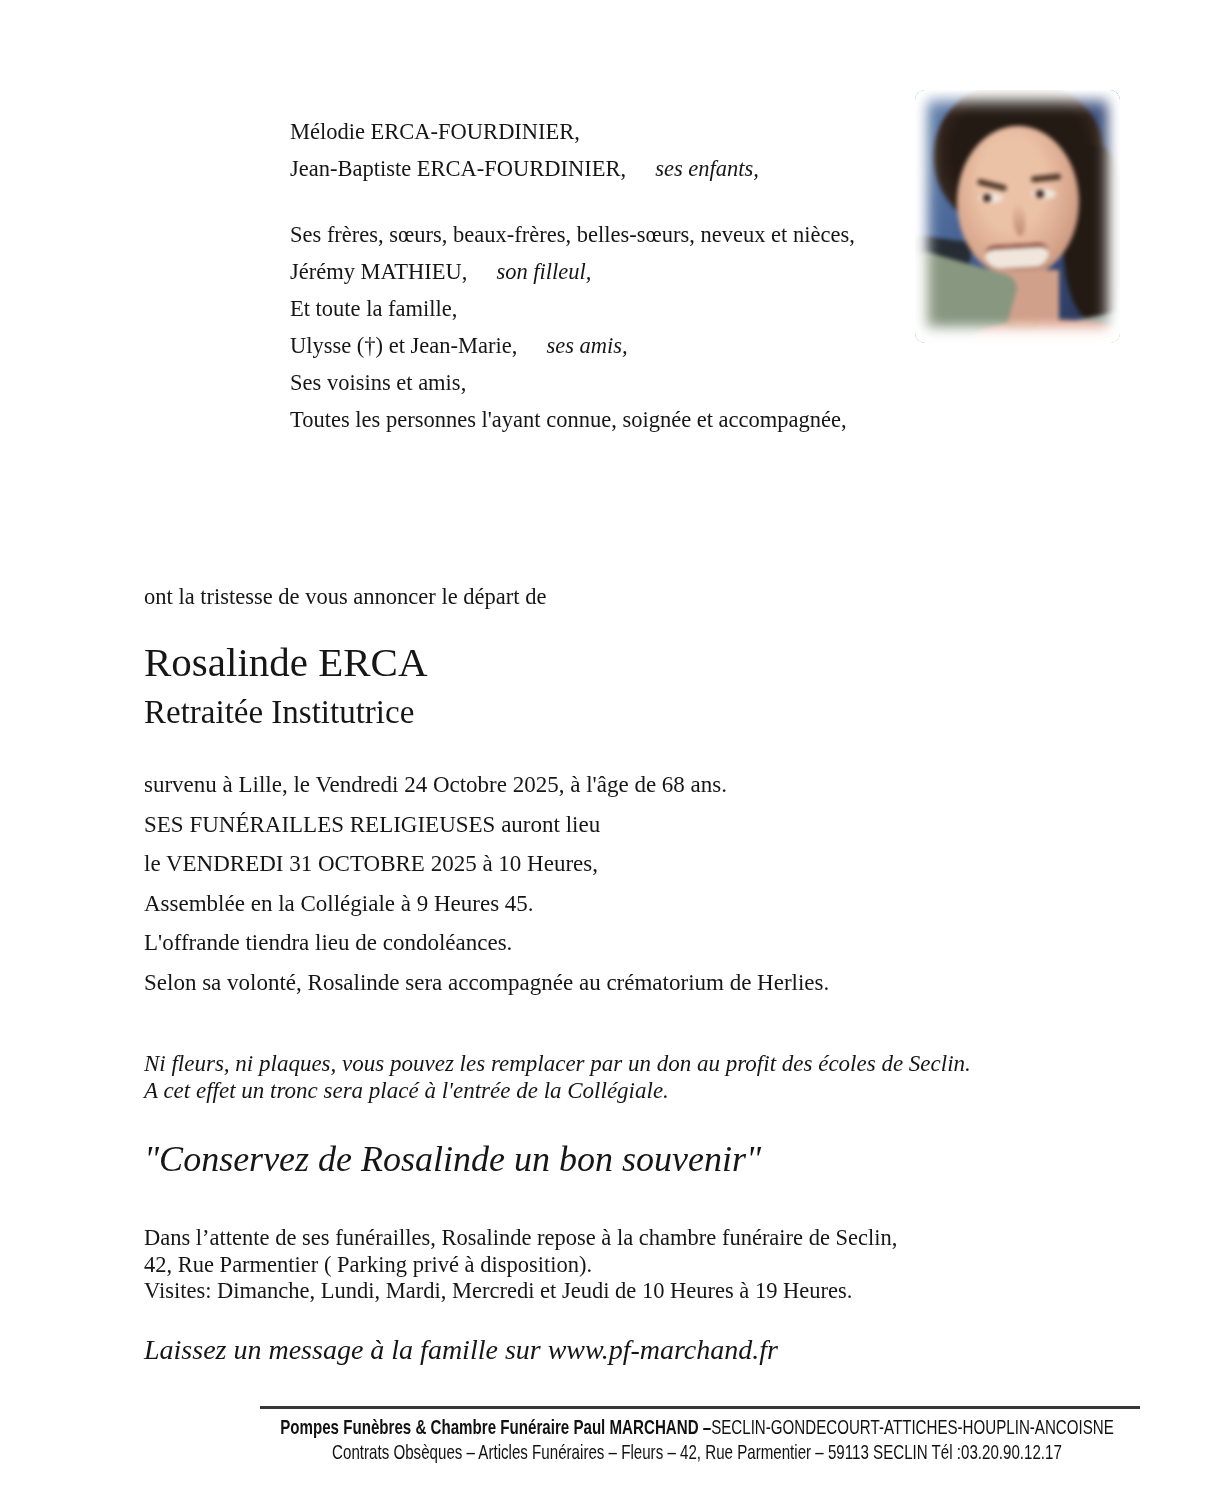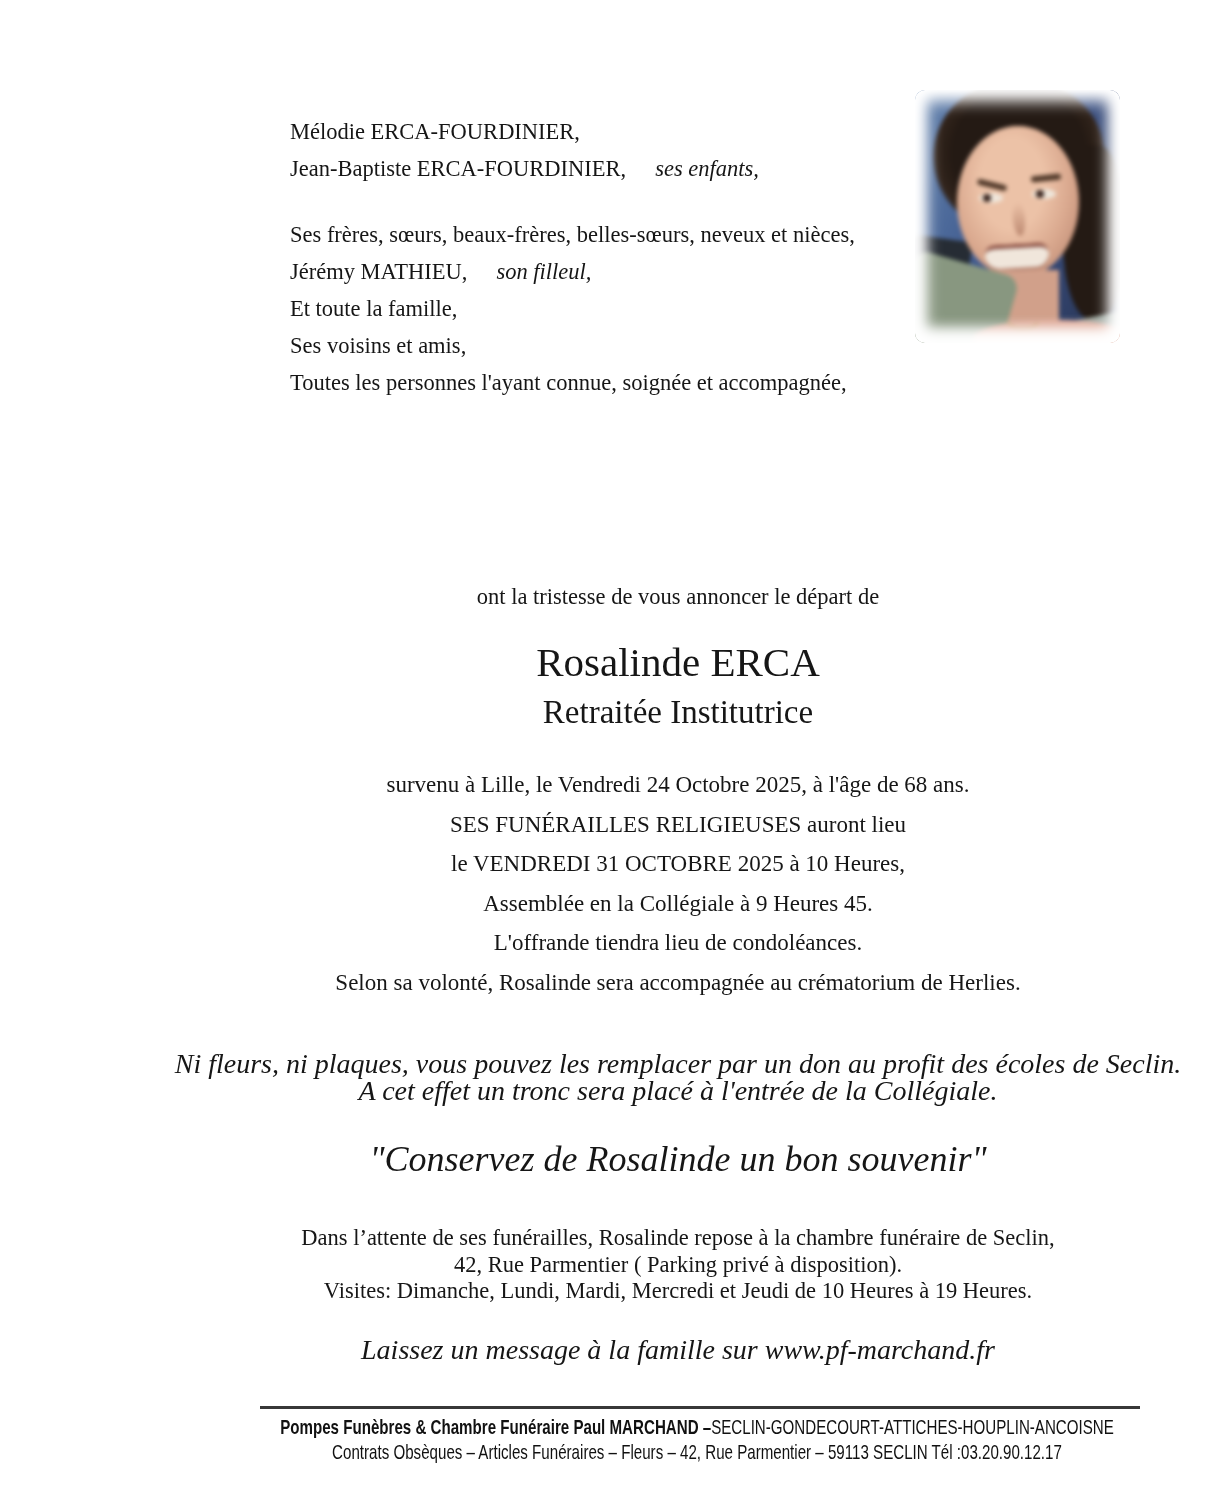--- a/index.html
+++ b/index.html
@@ -34,26 +34,26 @@
   .ph-mouth{left:70px;top:154px;width:64px;height:20px;background:#f0e6da;border-radius:10px 10px 14px 14px;border-top:4px solid #8a4c40;box-shadow:0 2px 0 rgba(138,76,64,.6);transform:rotate(-3deg);}
   .ph-neck{left:66px;top:180px;width:78px;height:62px;background:#d3a088;}
   .ph-hoodL{left:-14px;top:172px;width:108px;height:95px;background:#87977f;transform:rotate(16deg);border-radius:14px;}
   .ph-hoodR{left:150px;top:226px;width:72px;height:62px;background:#98a29a;transform:rotate(-12deg);border-radius:10px;}
   .ph-pink{left:58px;top:230px;width:162px;height:40px;background:#dfa18d;border-radius:80% 80% 0 0;}
   .ph-necklace{left:86px;top:200px;width:40px;height:36px;border:2px solid rgba(0,0,0,0);border-bottom:2px solid #c99f62;border-radius:50%;}
   .photo-feather{position:absolute;inset:0;border-radius:10px;
     box-shadow:inset 0 0 16px 11px #ffffff, inset 0 -8px 14px 6px rgba(255,255,255,.85);}
 
   
-  .cblock{position:absolute;left:144px;width:1068px;text-align:center;white-space:nowrap;}
+  .cblock{position:absolute;left:144px;width:1068px;white-space:nowrap;}
   .intro{top:578px;font-size:22.5px;line-height:37px;}
   .deceased-name{top:633px;font-size:41px;line-height:58px;font-weight:normal;margin:0;}
   .deceased-title{top:692px;font-size:33px;line-height:40px;}
   .ceremony{top:765px;font-size:23px;line-height:39.5px;}
-  .note{top:1050px;font-size:28px;line-height:27px;font-style:italic;}
+  .note{top:1050px;font-size:23px;line-height:27px;font-style:italic;}
   .quote{top:1137px;font-size:36px;line-height:44px;font-style:italic;font-weight:normal;margin:0;}
   .repose{top:1225px;font-size:22.5px;line-height:26.5px;}
   .message{top:1336px;font-size:28px;line-height:27px;font-style:italic;}
 
   
   .rule{position:absolute;left:260px;top:1406px;width:880px;height:3px;background:#383838;}
   .footer{
     position:absolute;left:67px;top:1414px;width:1260px;text-align:center;
     font-family:"Liberation Sans",sans-serif;font-size:21px;line-height:25px;color:#111;
     transform:scaleX(0.72);transform-origin:center top;white-space:nowrap;
@@ -65,20 +65,21 @@
 
 <div class="page">
 
   <div class="family">
     <div class="fl"><span class="fmain">Mélodie ERCA-FOURDINIER,</span><span class="frel"></span></div>
     <div class="fl"><span class="fmain">Jean-Baptiste ERCA-FOURDINIER,</span><span class="frel">ses enfants,</span></div>
     <div class="fspacer"></div>
     <div class="fl"><span class="fmain">Ses frères, sœurs, beaux-frères, belles-sœurs, neveux et nièces,</span><span class="frel"></span></div>
     <div class="fl"><span class="fmain">Jérémy MATHIEU,</span><span class="frel">son filleul,</span></div>
     <div class="fl"><span class="fmain">Et toute la famille,</span><span class="frel"></span></div>
+    <div class="fl"><span class="fmain">Ulysse (†) et Jean-Marie,</span><span class="frel">ses amis,</span></div>
     <div class="fl"><span class="fmain">Ses voisins et amis,</span><span class="frel"></span></div>
     <div class="fl"><span class="fmain">Toutes les personnes l'ayant connue, soignée et accompagnée,</span><span class="frel"></span></div>
   </div>
 
   <div class="photo">
     <div class="photo-art">
       <div class="ph-bg"></div>
       <div class="ph-chair"></div>
       <div class="ph-hair"></div>
       <div class="ph-hair2"></div>

